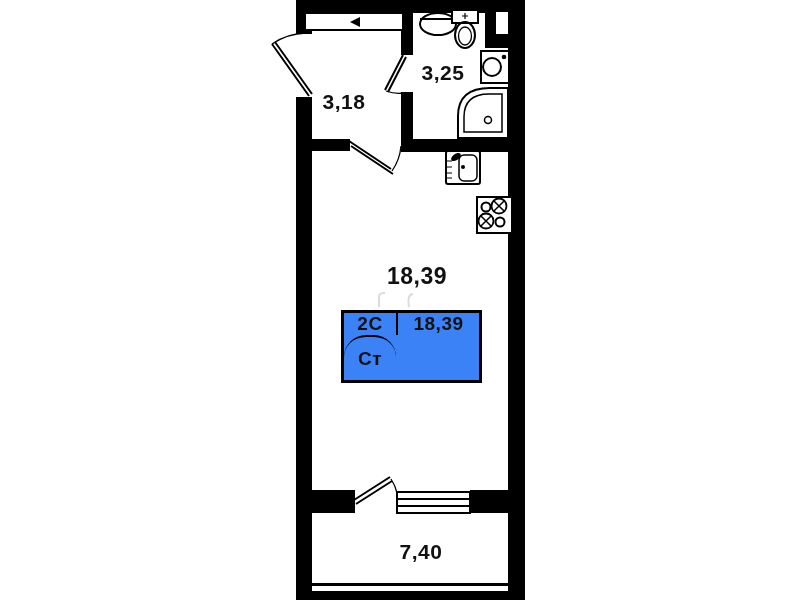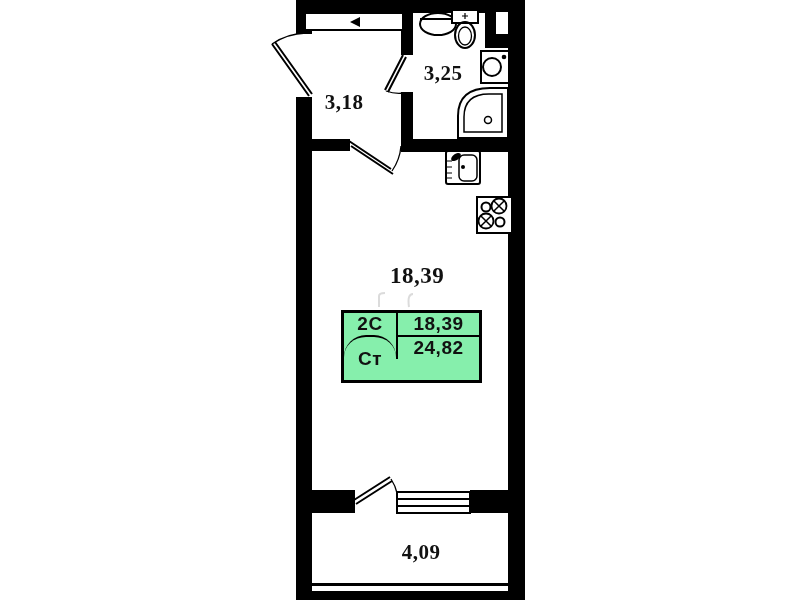--- a/index.html
+++ b/index.html
@@ -1,23 +1,23 @@
 <!DOCTYPE html>
 <html><head>
 <meta charset="utf-8">
 <style>
   html,body{margin:0;padding:0;background:#fff;}
   #screen{position:relative;width:799px;height:600px;background:#ffffff;overflow:hidden;
           font-family:"Liberation Sans",sans-serif;}
   #plan-svg{position:absolute;left:0;top:0;}
   .room-label{position:absolute;transform:translate(-50%,-50%);
-              font-weight:700;font-size:21px;color:#111;white-space:nowrap;letter-spacing:.5px;font-family:Liberation Serif, serif;}
+              font-weight:700;font-size:21px;color:#111;white-space:nowrap;letter-spacing:.5px;}
   .room-label.big{font-size:23px;}
   .area-table{position:absolute;left:341px;top:310px;width:141px;height:73px;
-              box-sizing:border-box;border:3px solid #000;background:#86efac;
+              box-sizing:border-box;border:3px solid #000;background:#3b82f6;
               display:grid;grid-template-columns:52px 1fr;grid-template-rows:1fr 1fr 1fr;
               font-weight:700;font-size:19px;color:#111;}
   .cell{display:flex;align-items:center;justify-content:center;box-sizing:border-box;letter-spacing:.5px;}
   .bl{border-left:2.5px solid #000;}
   .bt{border-top:2.5px solid #000;}
   .span2{grid-row:2 / span 2;grid-column:1;border-radius:22px;}
 </style>
 </head>
 <body>
 
@@ -110,22 +110,21 @@
       <path d="M480.7 215.7 L491.3 226.3 M491.3 215.7 L480.7 226.3" stroke-width="1.5"></path>
       <circle cx="500" cy="222" r="4.5" stroke-width="2"></circle>
     </g>
 
     <path d="M379 307 L379 296 Q379 293 385 293 M409 307 Q407 294 413 294" stroke="#bdbdbd" stroke-width="2" fill="none" opacity="0.55"></path>
   </svg>
 
   <div class="room-label" style="left:344px;top:102px">3,18</div>
   <div class="room-label" style="left:443px;top:73px">3,25</div>
   <div class="room-label big" style="left:417px;top:276px">18,39</div>
-  <div class="room-label" style="left:421px;top:552px">4,09</div>
+  <div class="room-label" style="left:421px;top:552px">7,40</div>
 
   <div class="area-table">
     <div class="cell" style="grid-row:1;grid-column:1">2С</div>
     <div class="cell bl" style="grid-row:1;grid-column:2">18,39</div>
     <div class="cell bt span2">Ст</div>
-    <div class="cell bl bt" style="grid-row:2;grid-column:2">24,82</div>
   </div>
 
 </div>
 
 </body></html>

